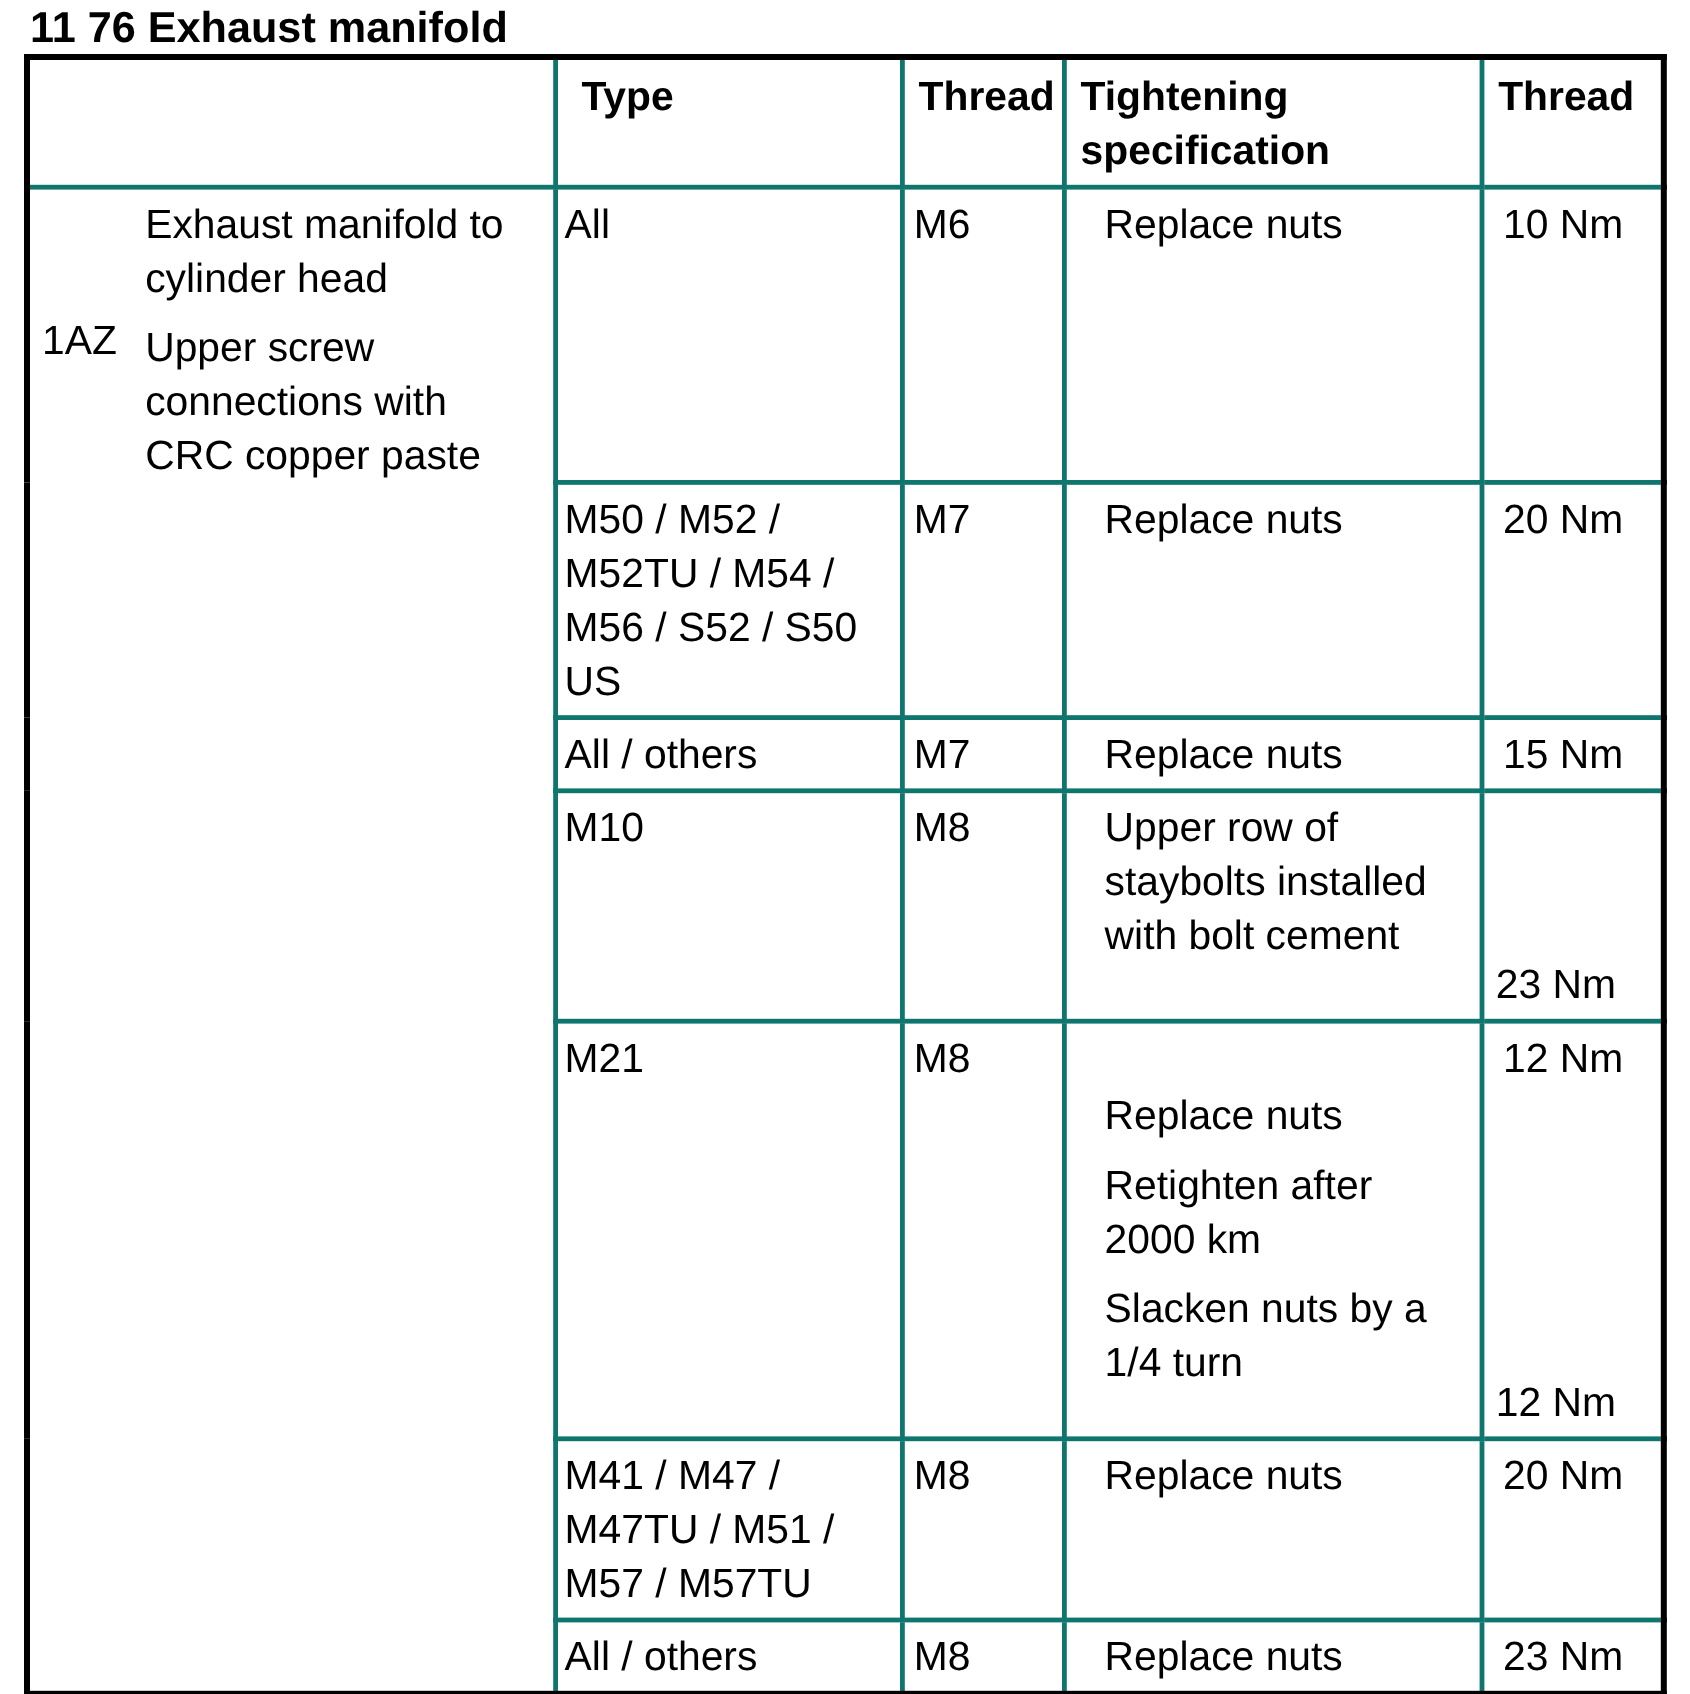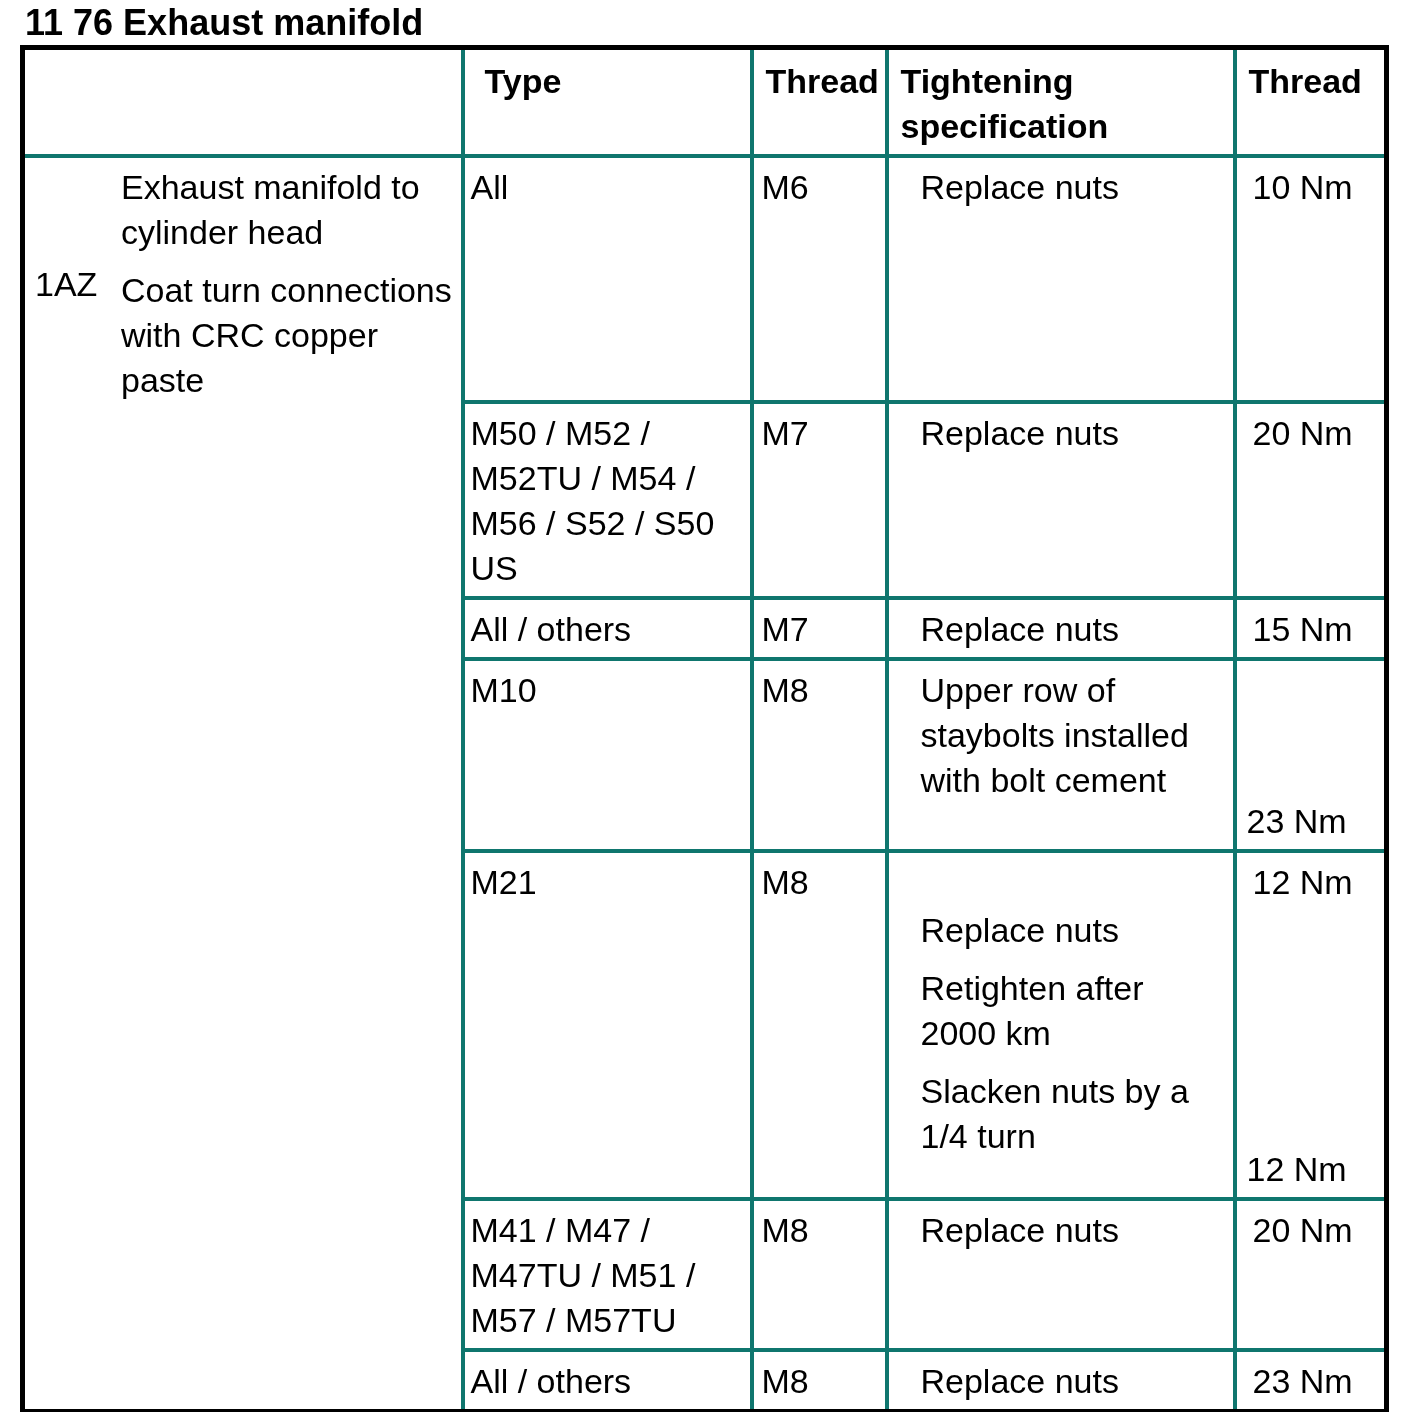--- a/index.html
+++ b/index.html
@@ -101,21 +101,21 @@
       <th class="h-measure">Thread</th>
     </tr>
   </thead>
   <tbody>
       <tr class="data-row" style="height: 246px;">
         <td class="item-cell" rowspan="7">
           <div class="item-inner">
             <span class="item-code">1AZ</span>
             <div class="item-desc">
               <p class="para">Exhaust manifold to cylinder head</p>
-              <p class="para">Coat turn connections with CRC copper paste</p>
+              <p class="para">Upper screw connections with CRC copper paste</p>
             </div>
           </div>
         </td>
         <td class="cell-type">All</td>
         <td class="cell-thread">M6</td>
         <td class="cell-spec">
           <p class="para">Replace nuts</p>
         </td>
         <td class="cell-measure">
           <span class="measure-top">10 Nm</span>

